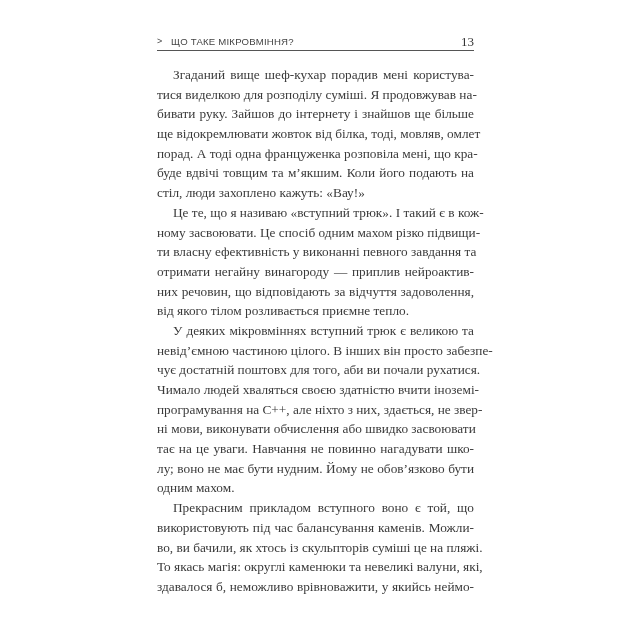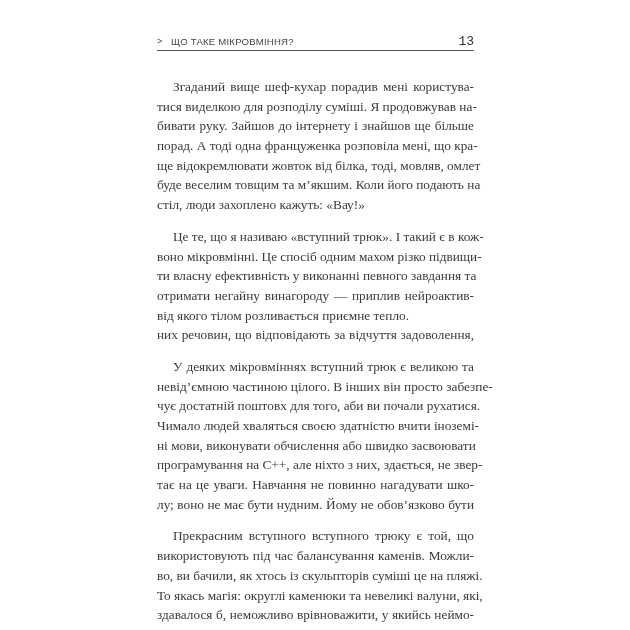--- a/index.html
+++ b/index.html
@@ -6,60 +6,61 @@
   body { width: 630px; height: 630px; position: relative; overflow: hidden; }
   .page { position: absolute; left: 157px; top: 0; width: 317px; }
   .header {
     position: absolute; top: 34px; left: 0; width: 317px; height: 16px;
     border-bottom: 1px solid #555;
     font-family: "Liberation Sans", sans-serif;
     color: #444;
   }
   .header .chev { position: absolute; left: 0; top: 2px; font-size: 9px; }
   .header .title { position: absolute; left: 14px; top: 2px; font-size: 9.6px; letter-spacing: 0.2px; }
-  .header .num { position: absolute; right: 0; top: 0px; font-family: Liberation Mono, monospace; font-size: 13px; color: #333; }
+  .header .num { position: absolute; right: 0; top: 0px; font-family: Liberation Serif, serif; font-size: 13px; color: #333; }
   .body {
     position: absolute; top: 65px; left: 0; width: 317px;
     font-family: "Liberation Serif", serif;
     font-size: 13.3px; line-height: 19.7px; color: #3a3a3a;
   }
   .body .line { display: block; white-space: nowrap; text-align: justify; text-align-last: justify; height: 19.7px; }
-  .body .line.indent { padding-left: 16px; margin-top: 12px; }
+  .body .line.indent { padding-left: 16px; }
   .body .line.last { text-align-last: left; }
 </style>
 </head>
 <body>
 
 <div class="page">
   <div class="header">
     <span class="chev">&gt;</span>
     <span class="title">ЩО ТАКЕ МІКРОВМІННЯ?</span>
     <span class="num">13</span>
   </div>
   <div class="body" id="body">
       <span class="line indent">Згаданий вище шеф-кухар порадив мені користува-</span>
       <span class="line">тися виделкою для розподілу суміші. Я продовжував на-</span>
       <span class="line">бивати руку. Зайшов до інтернету і знайшов ще більше</span>
+      <span class="line">ще відокремлювати жовток від білка, тоді, мовляв, омлет</span>
       <span class="line">порад. А тоді одна француженка розповіла мені, що кра-</span>
-      <span class="line">ще відокремлювати жовток від білка, тоді, мовляв, омлет</span>
-      <span class="line">буде веселим товщим та м’якшим. Коли його подають на</span>
+      <span class="line">буде вдвічі товщим та м’якшим. Коли його подають на</span>
       <span class="line last">стіл, люди захоплено кажуть: «Вау!»</span>
       <span class="line indent">Це те, що я називаю «вступний трюк». І такий є в кож-</span>
-      <span class="line">воно мікровмінні. Це спосіб одним махом різко підвищи-</span>
+      <span class="line">ному засвоювати. Це спосіб одним махом різко підвищи-</span>
       <span class="line">ти власну ефективність у виконанні певного завдання та</span>
       <span class="line">отримати негайну винагороду — приплив нейроактив-</span>
+      <span class="line">них речовин, що відповідають за відчуття задоволення,</span>
       <span class="line last">від якого тілом розливається приємне тепло.</span>
-      <span class="line">них речовин, що відповідають за відчуття задоволення,</span>
       <span class="line indent">У деяких мікровміннях вступний трюк є великою та</span>
       <span class="line">невід’ємною частиною цілого. В інших він просто забезпе-</span>
       <span class="line">чує достатній поштовх для того, аби ви почали рухатися.</span>
       <span class="line">Чимало людей хваляться своєю здатністю вчити іноземі-</span>
+      <span class="line">програмування на С++, але ніхто з них, здається, не звер-</span>
       <span class="line">ні мови, виконувати обчислення або швидко засвоювати</span>
-      <span class="line">програмування на С++, але ніхто з них, здається, не звер-</span>
       <span class="line">тає на це уваги. Навчання не повинно нагадувати шко-</span>
       <span class="line">лу; воно не має бути нудним. Йому не обов’язково бути</span>
-      <span class="line indent">Прекрасним вступного вступного трюку є той, що</span>
+      <span class="line last">одним махом.</span>
+      <span class="line indent">Прекрасним прикладом вступного воно є той, що</span>
       <span class="line">використовують під час балансування каменів. Можли-</span>
       <span class="line">во, ви бачили, як хтось із скульпторів суміші це на пляжі.</span>
       <span class="line">То якась магія: округлі каменюки та невеликі валуни, які,</span>
       <span class="line">здавалося б, неможливо врівноважити, у якийсь неймо-</span>
     </div>
 </div>
 
 </body></html>

